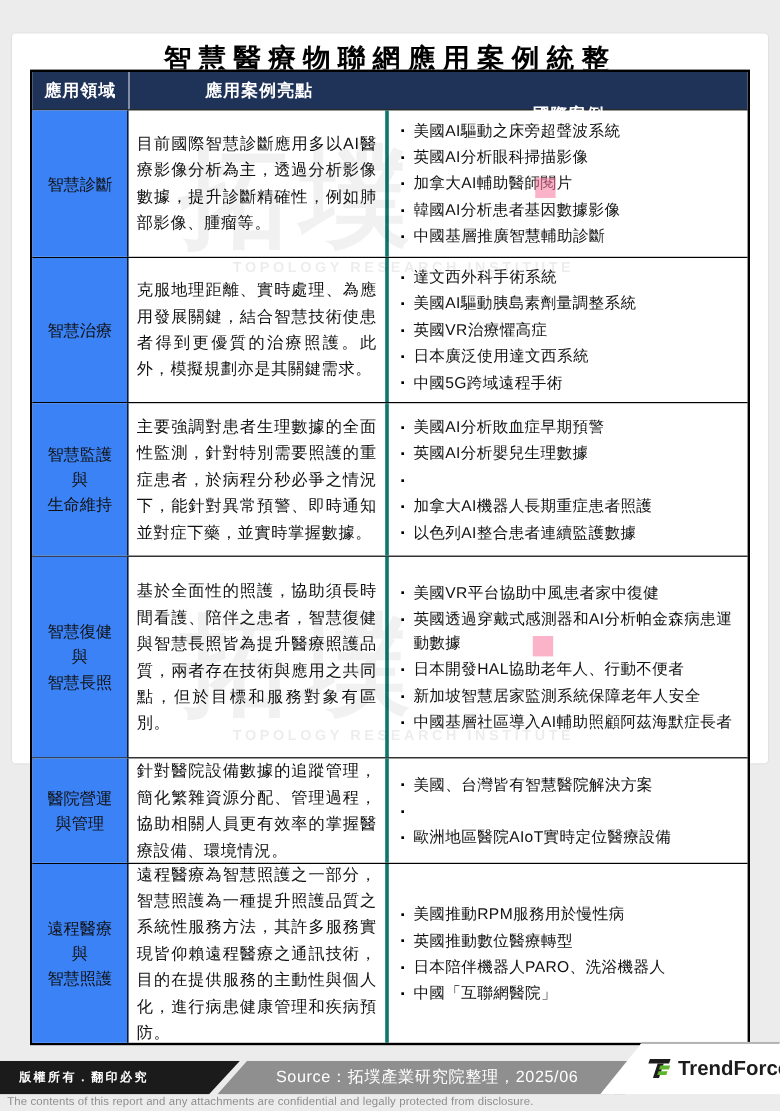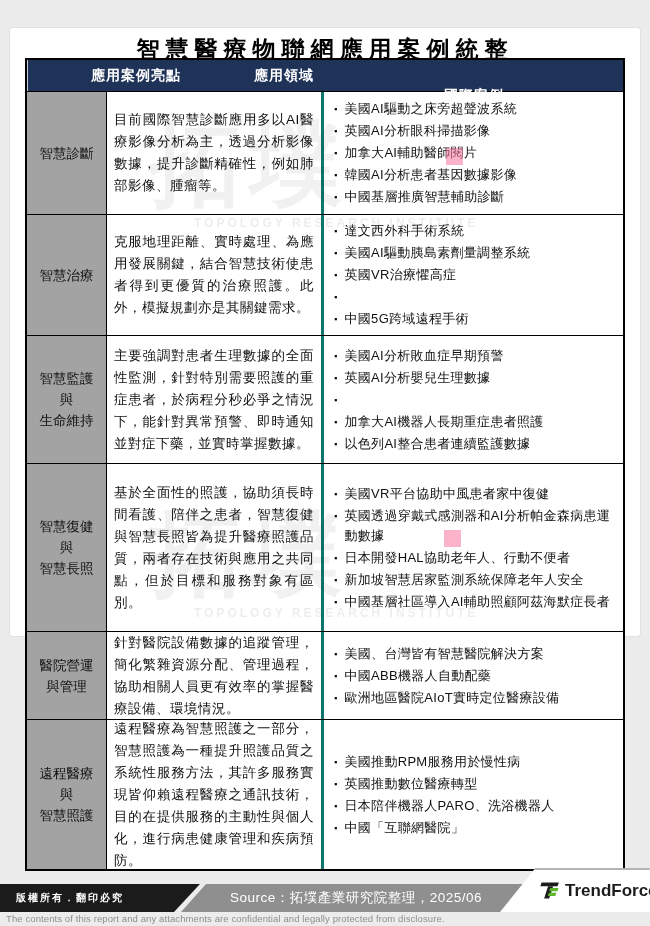--- a/index.html
+++ b/index.html
@@ -37,21 +37,21 @@
   .th.h2{width:217px;border-left:1px solid #c6ccd9;}
   .th.h3{flex:1;border-left:1px solid #c6ccd9;margin-top:36px;}
   .trow{display:flex;border-top:1px solid #000;box-sizing:border-box;}
   #tbody .trow:nth-of-type(1){height:123px;}
   #tbody .trow:nth-of-type(2){height:121px;}
   #tbody .trow:nth-of-type(3){height:128px;}
   #tbody .trow:nth-of-type(4){height:168px;}
   #tbody .trow:nth-of-type(5){height:88px;}
   #tbody .trow:nth-of-type(6){height:150px;}
   .c1{
-    width:80px;box-sizing:border-box;background:#a3a3a3;
+    width:80px;box-sizing:border-box;background:#3b82f6;
     border-right:1px solid #000;
     display:flex;align-items:center;justify-content:center;text-align:center;
   }
   .c1 .field{
     font-size:13.5px;color:#111;line-height:21px;white-space:pre-line;
   }
   .c2{
     width:217px;box-sizing:border-box;border-right:3px solid #0f766e;
     display:flex;flex-direction:column;justify-content:center;
     padding:4px 7px;
@@ -133,22 +133,22 @@
   }
 </style>
 </head>
 <body>
 
 <div class="card">
   <h1 class="title">智慧醫療物聯網應用案例統整</h1>
 
   <div class="tbl">
     <div class="thead">
+      <div class="th h1">應用領域</div>
       <div class="th h2">應用案例亮點</div>
-      <div class="th h1">應用領域</div>
       <div class="th h3">國際案例</div>
     </div>
     <div id="tbody">
   <div class="trow">
     <div class="c1">
       <span class="field">智慧診斷</span>
     </div>
     <div class="c2">
       <p class="hl">目前國際智慧診斷應用多以AI醫療影像分析為主，透過分析影像數據，提升診斷精確性，例如肺部影像、腫瘤等。</p>
     </div>
@@ -194,20 +194,21 @@
               <li>
                 <span class="blt">▪</span>
                 <span>美國AI驅動胰島素劑量調整系統</span>
               </li>
               <li>
                 <span class="blt">▪</span>
                 <span>英國VR治療懼高症</span>
               </li>
               <li>
                 <span class="blt">▪</span>
+                <span>日本廣泛使用達文西系統</span>
               </li>
               <li>
                 <span class="blt">▪</span>
                 <span>中國5G跨域遠程手術</span>
               </li>
             </ul>
     </div>
   </div>
 
   <div class="trow">
@@ -288,21 +289,20 @@
       <p class="hl">針對醫院設備數據的追蹤管理，簡化繁雜資源分配、管理過程，協助相關人員更有效率的掌握醫療設備、環境情況。</p>
     </div>
     <div class="c3">
       <ul class="cases">
               <li>
                 <span class="blt">▪</span>
                 <span>美國、台灣皆有智慧醫院解決方案</span>
               </li>
               <li>
                 <span class="blt">▪</span>
-                <span>中國ABB機器人自動配藥</span>
               </li>
               <li>
                 <span class="blt">▪</span>
                 <span>歐洲地區醫院AIoT實時定位醫療設備</span>
               </li>
             </ul>
     </div>
   </div>
 
   <div class="trow">

